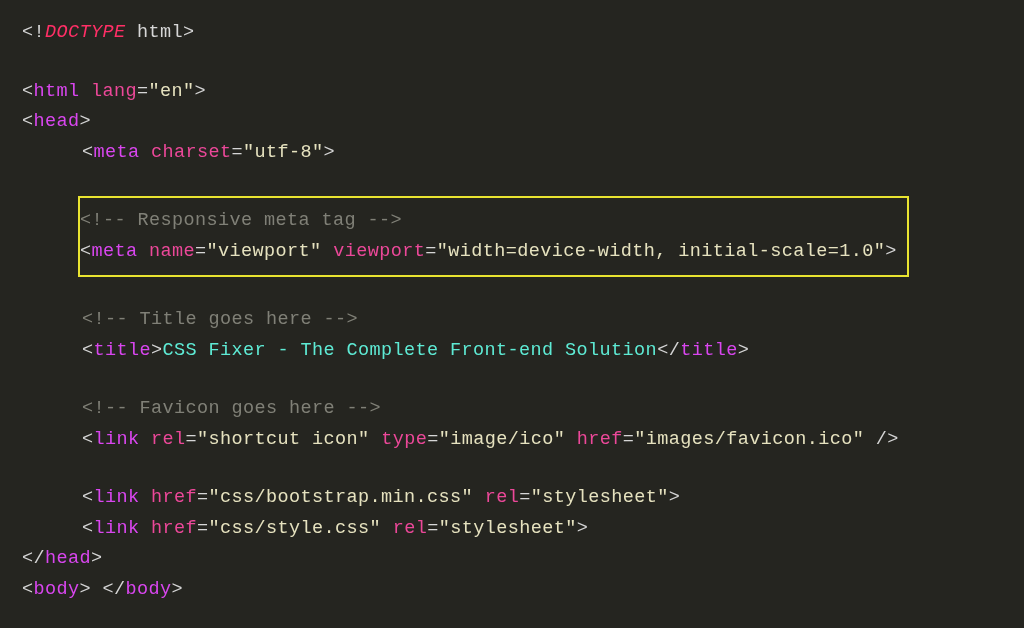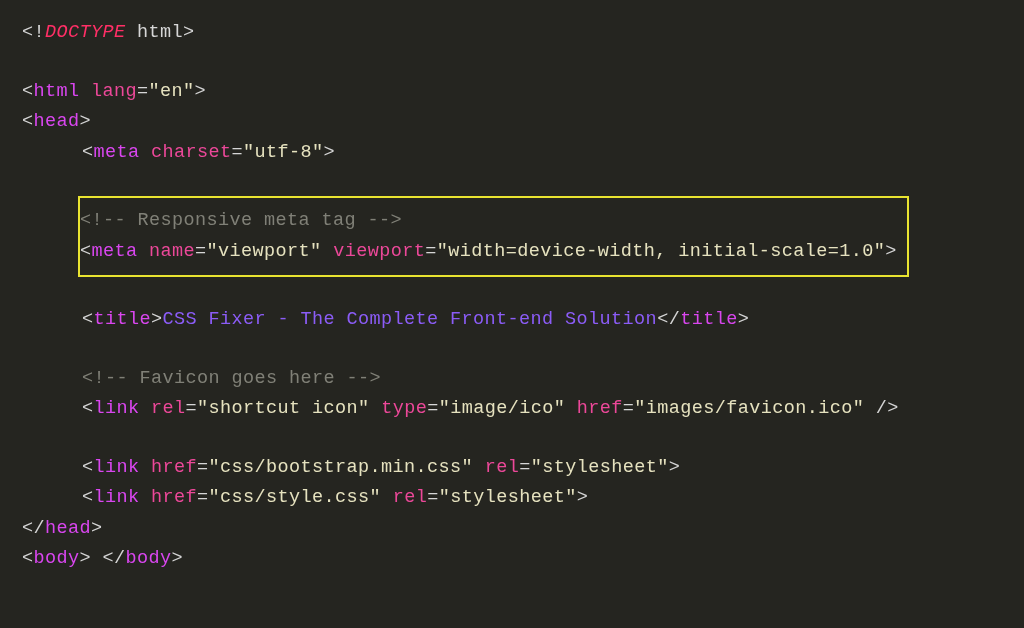--- a/index.html
+++ b/index.html
@@ -17,21 +17,21 @@
     }
     .line { white-space: pre; }
     .indent { margin-left: 60px; }
     .spacer { height: 28px; }
     .dim    { color: #808077; }
     .punct  { color: #d6d6d6; }
     .doctypekw { color: #ff2f66; font-style: italic; }
     .tag    { color: #d946ef; }
     .attr   { color: #ec4899; }
     .str    { color: #e6e2bf; }
-    .txt    { color: #8b5cf6; margin-top: 28px; }
+    .txt    { color: #5eead4; margin-top: 28px; }
     .hl {
       display: inline-block;
       border: 2px solid #e9e430;
       padding: 8px 10px 8px 0;
       margin-left: 56px;
       line-height: 1.65;
     }
   </style>
 </head>
 <body>
@@ -50,20 +50,21 @@
 
   <div class="spacer"></div>
 
   <div class="hl">
     <div class="line"><span class="dim">&lt;!-- Responsive meta tag --&gt;</span></div>
     <div class="line"><span class="punct">&lt;</span><span class="tag">meta</span><span> </span><span class="attr">name</span><span class="punct">=</span><span class="str">"viewport"</span><span> </span><span class="attr">viewport</span><span class="punct">=</span><span class="str">"width=device-width, initial-scale=1.0"</span><span class="punct">&gt;</span></div>
   </div>
 
   <div class="spacer"></div>
 
+  <div class="line indent"><span class="dim">&lt;!-- Title goes here --&gt;</span></div>
   <div class="line indent"><span class="punct">&lt;</span><span class="tag">title</span><span class="punct">&gt;</span><span class="txt">CSS Fixer - The Complete Front-end Solution</span><span class="punct">&lt;/</span><span class="tag">title</span><span class="punct">&gt;</span></div>
 
   <div class="spacer"></div>
 
   <div class="line indent"><span class="dim">&lt;!-- Favicon goes here --&gt;</span></div>
   <div class="line indent"><span class="punct">&lt;</span><span class="tag">link</span><span> </span><span class="attr">rel</span><span class="punct">=</span><span class="str">"shortcut icon"</span><span> </span><span class="attr">type</span><span class="punct">=</span><span class="str">"image/ico"</span><span> </span><span class="attr">href</span><span class="punct">=</span><span class="str">"images/favicon.ico"</span><span class="punct"> /&gt;</span></div>
 
   <div class="spacer"></div>
 
   <div class="line indent"><span class="punct">&lt;</span><span class="tag">link</span><span> </span><span class="attr">href</span><span class="punct">=</span><span class="str">"css/bootstrap.min.css"</span><span> </span><span class="attr">rel</span><span class="punct">=</span><span class="str">"stylesheet"</span><span class="punct">&gt;</span></div>

